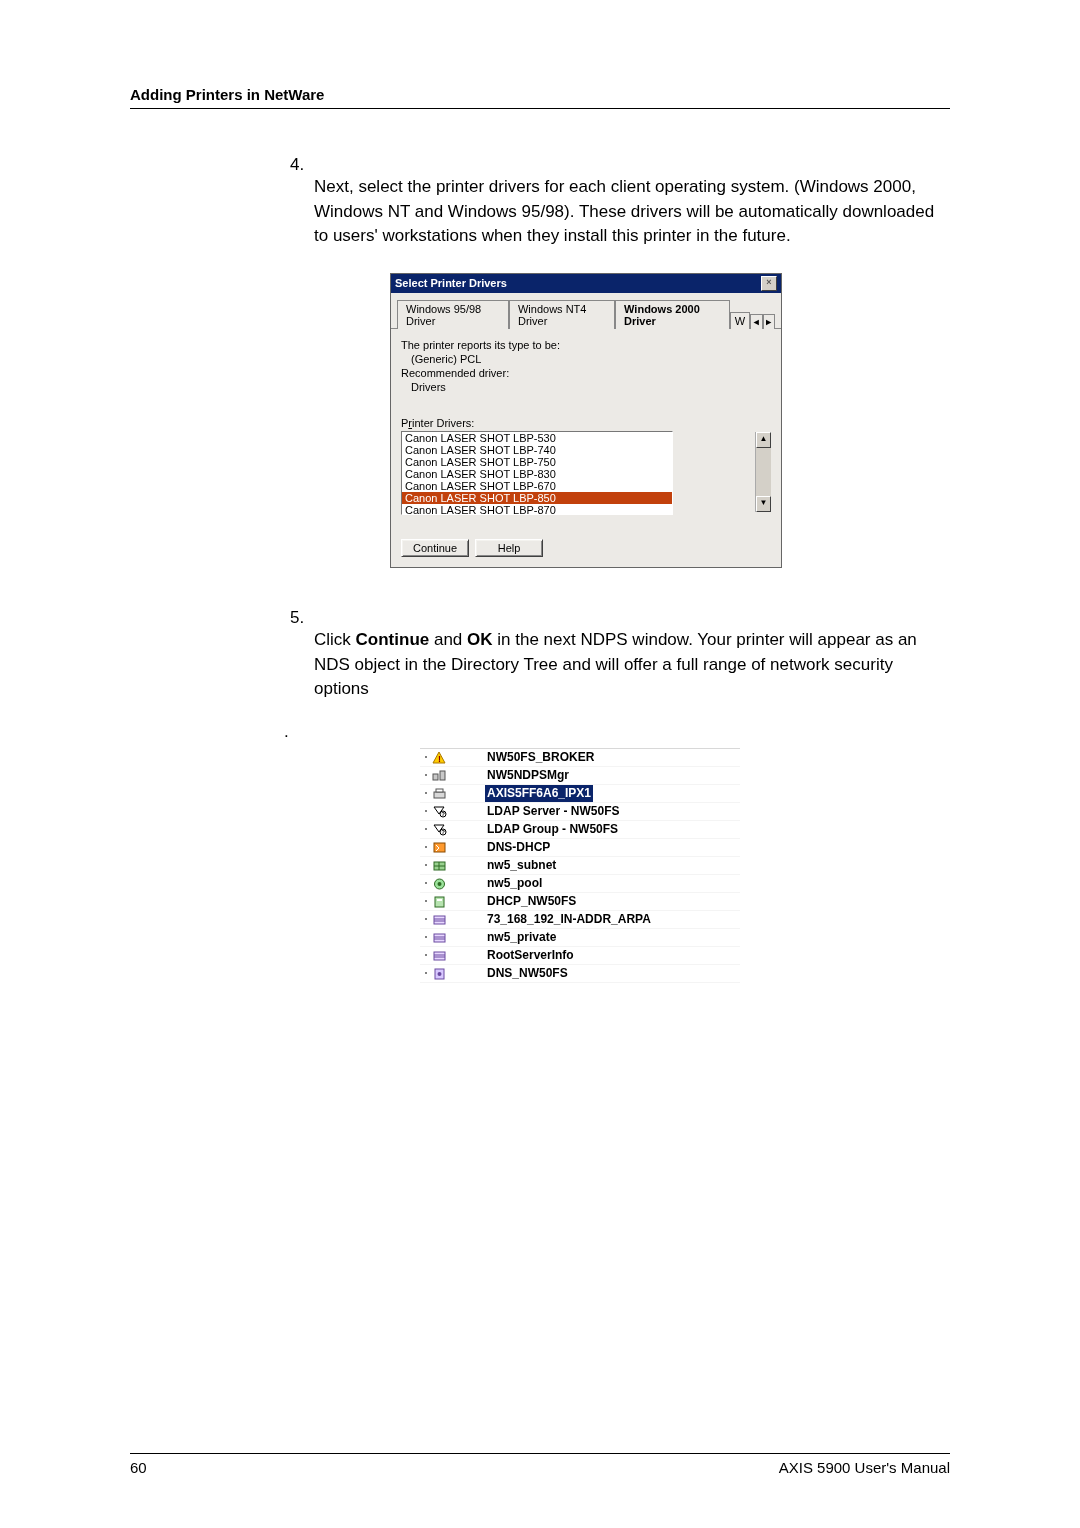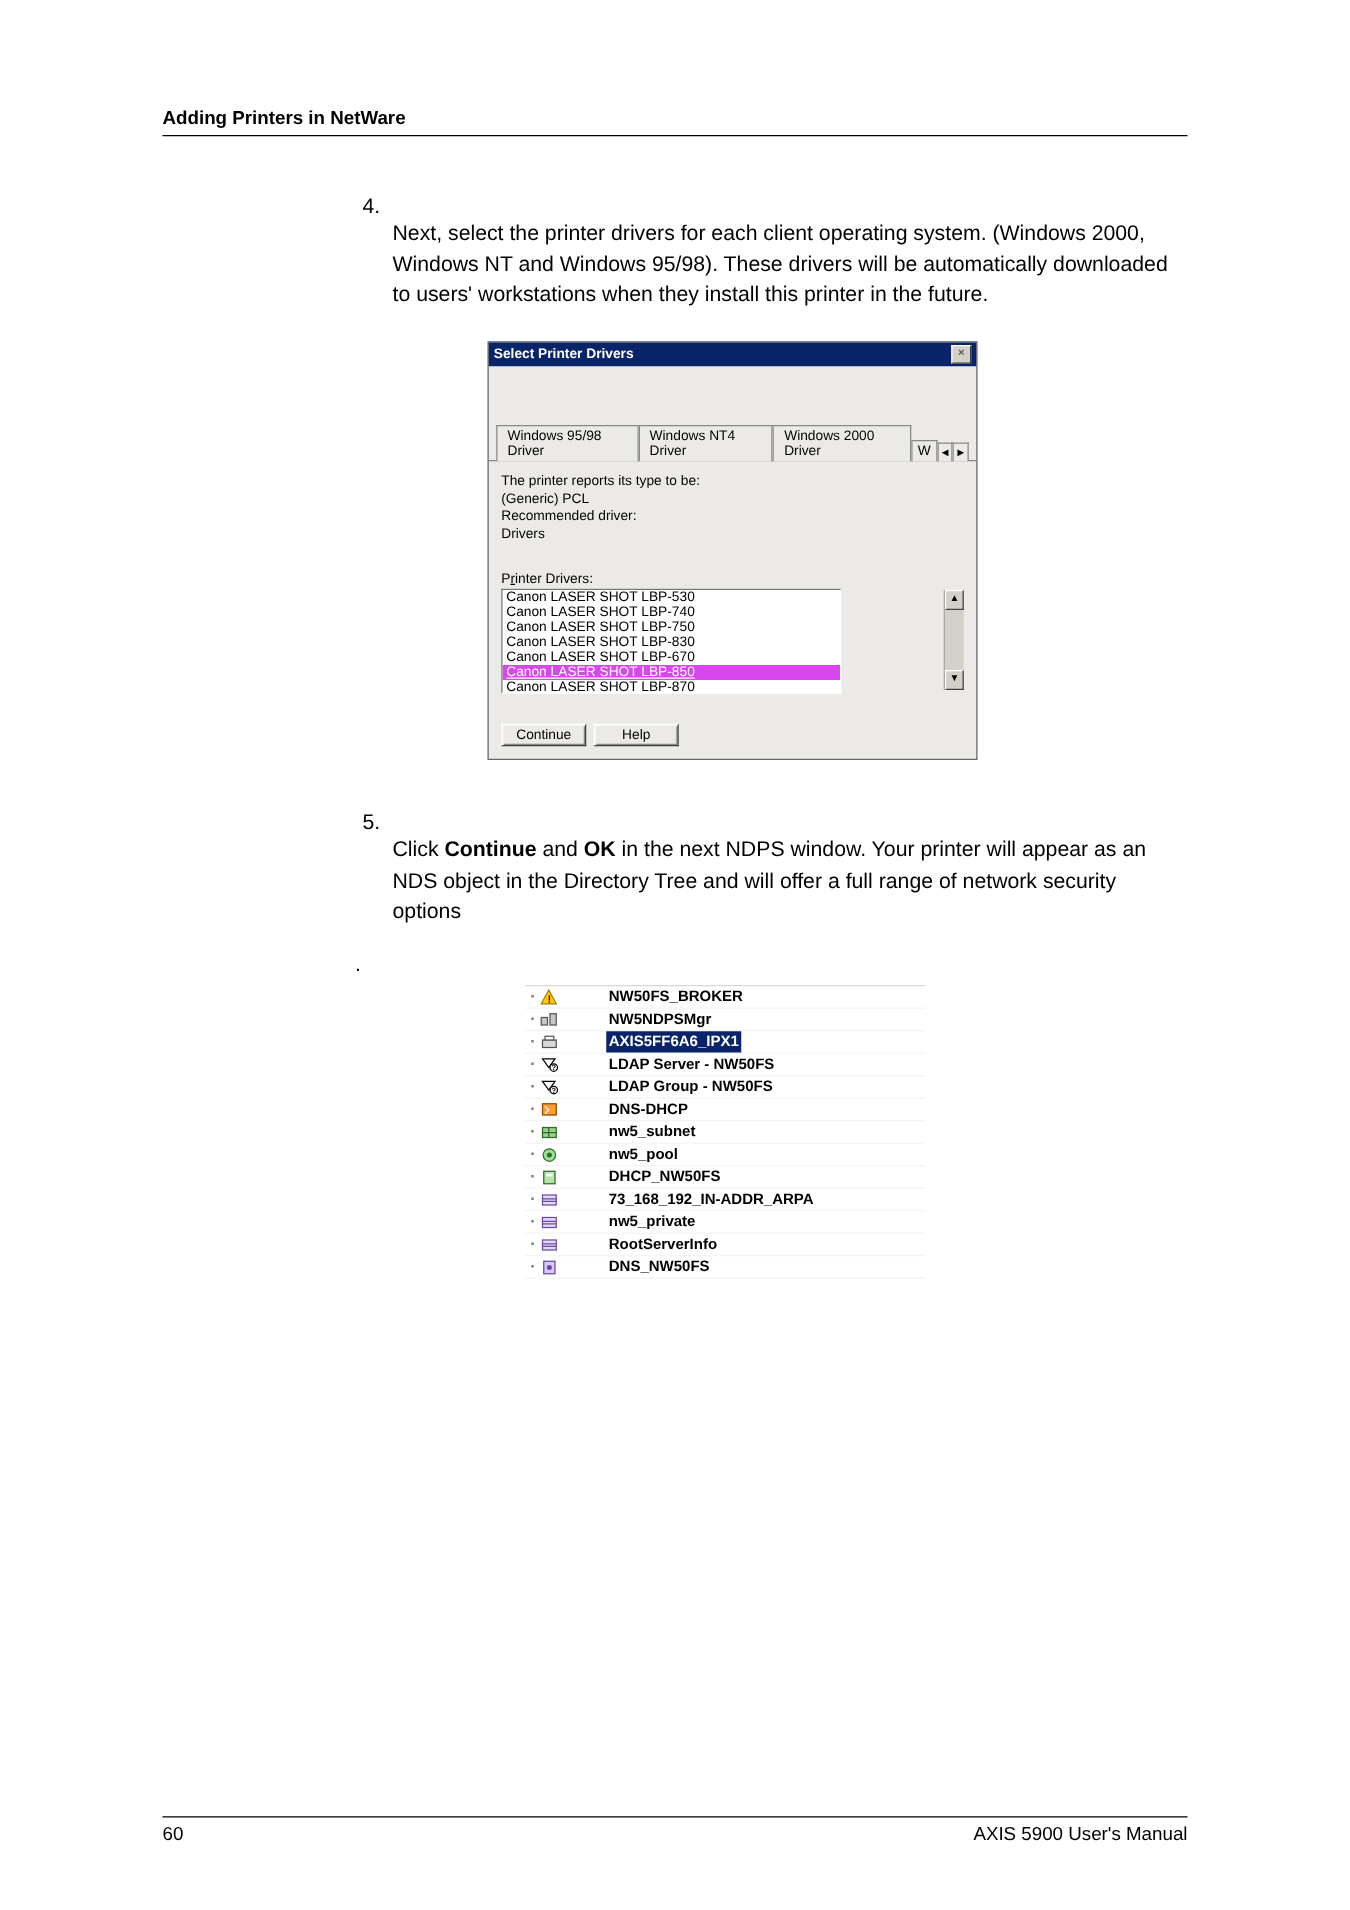--- a/index.html
+++ b/index.html
@@ -101,41 +101,41 @@
     border: 1px solid #888;
     border-bottom: none;
     background: #eceae6;
     padding: 2px 8px;
     margin-right: 0;
     font-size: 11px;
     position: relative;
     top: 1px;
   }
   .tab.active {
-    font-weight: normal;
+    font-weight: bold;
     background: #eceae6;
     z-index: 2;
-    margin-top: 40px;
   }
   .tab.tiny {
     padding: 2px 4px;
   }
   .tab.arrow {
     width: 12px;
     padding: 2px 0;
     text-align: center;
     font-size: 9px;
   }
   .dlg-body {
     padding: 8px 10px 10px 10px;
   }
   .dlg-body .lbl {
     margin: 2px 0;
   }
   .dlg-body .indent {
+    margin-left: 10px;
   }
   .underline {
     text-decoration: underline;
   }
   .listbox-wrap {
     position: relative;
     margin-top: 2px;
   }
   .listbox {
     border: 1px solid #777;
@@ -145,23 +145,22 @@
     width: 270px;
     height: 82px;
     overflow: hidden;
     font-size: 11px;
   }
   .listbox div {
     padding: 0 3px;
     white-space: nowrap;
   }
   .listbox .sel {
-    background: #d946ef;
+    background: #c2410c;
     color: #fff;
-    text-decoration: underline;
   }
   .scrollbar {
     position: absolute;
     right: 0;
     top: 1px;
     width: 15px;
     height: 80px;
     background: #d4d0c8;
     border-left: 1px solid #aaa;
     display: flex;

